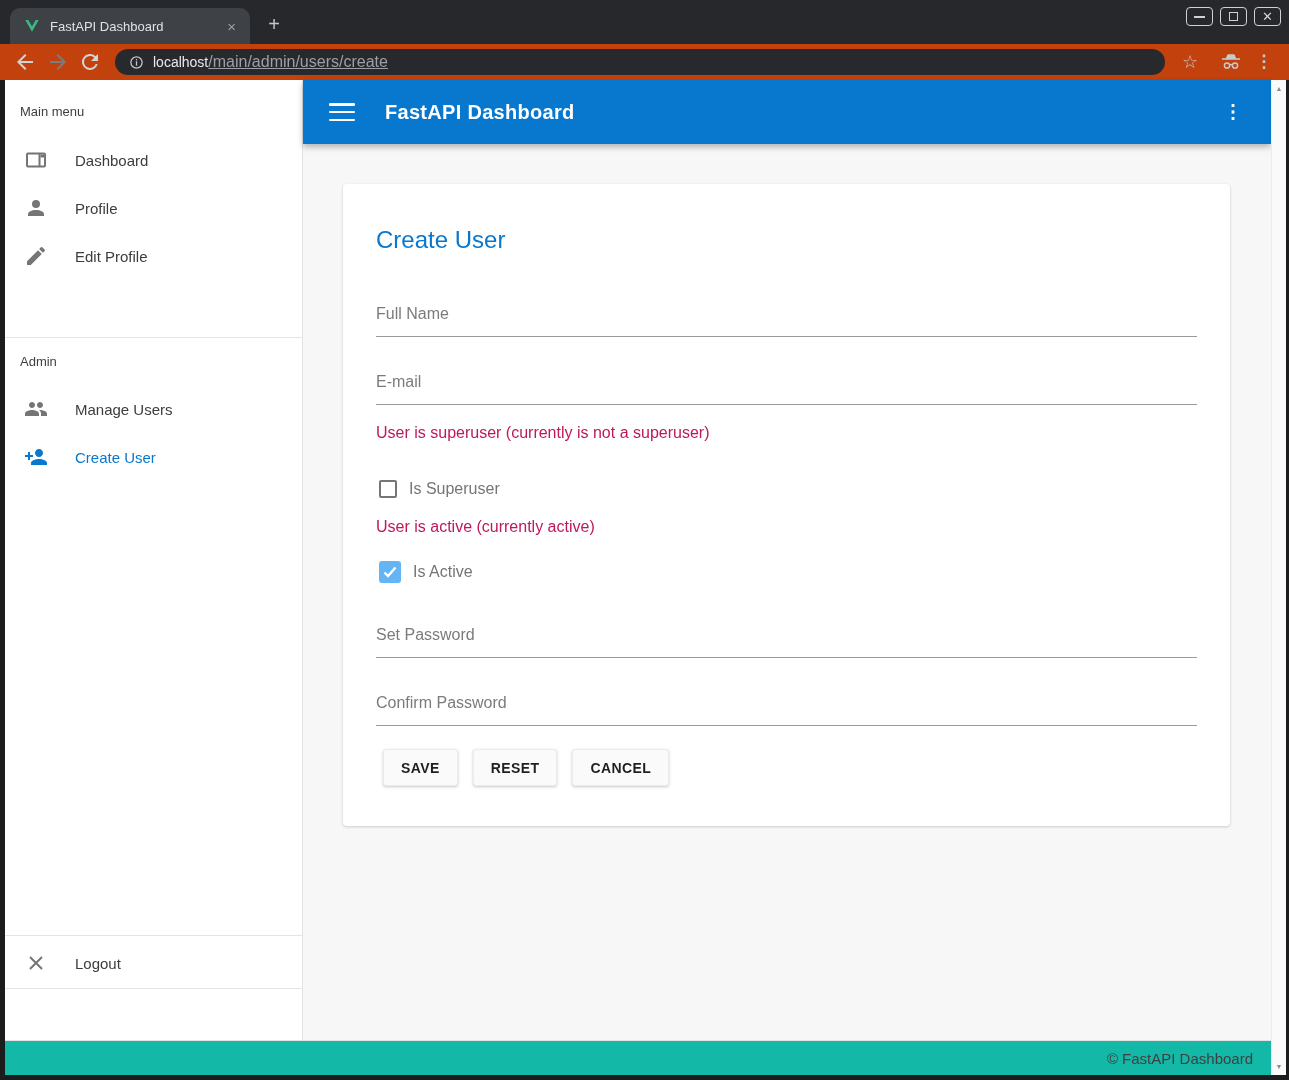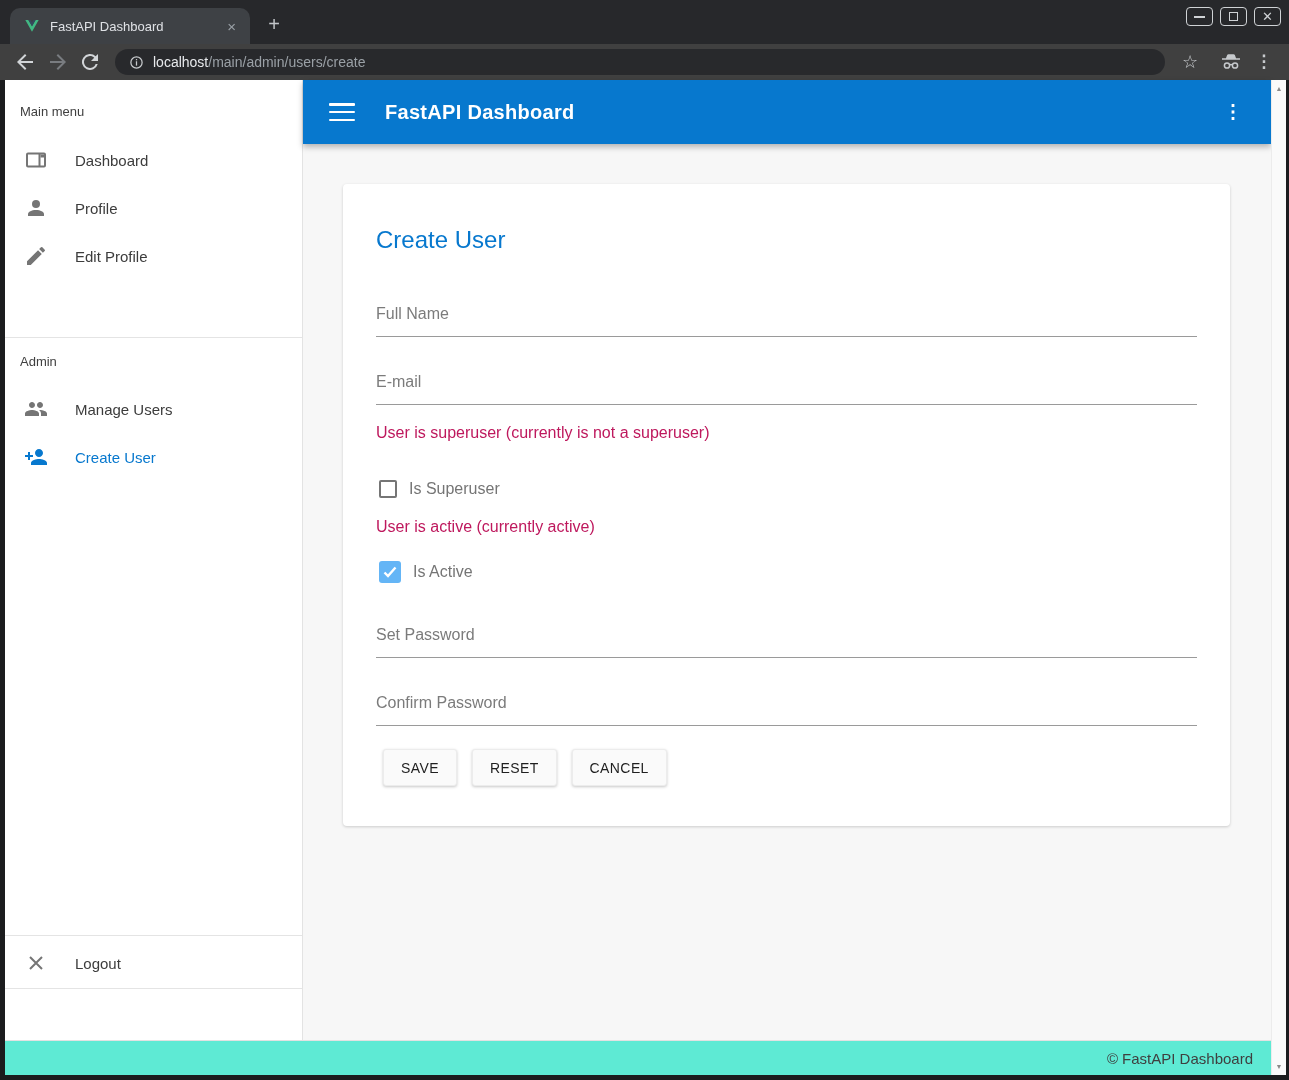--- a/index.html
+++ b/index.html
@@ -24,30 +24,30 @@
   .new-tab { position:absolute; left:262px; top:14px; color:#c2c5c9; font-size:20px; line-height:20px; width:24px; text-align:center; }
   .window-controls { position:absolute; right:8px; top:7px; display:flex; gap:7px; }
   .winbtn {
     width:27px; height:19px; border:1.5px solid #cfd2d5; border-radius:4px;
     display:flex; align-items:center; justify-content:center; color:#cfd2d5;
   }
   .winbtn .bar { width:11px; height:2px; background:#cfd2d5; }
   .winbtn .sq { width:9px; height:9px; border:1.5px solid #cfd2d5; }
   .winbtn.close { font-size:13px; line-height:13px; }
 
-  .toolbar { position:absolute; left:0; top:44px; width:1289px; height:36px; background:#404040; }
+  .toolbar { position:absolute; left:0; top:44px; width:1289px; height:36px; background:#c2410c; }
   .nav-ico { position:absolute; top:6px; width:24px; height:24px; }
   .url-pill {
     position:absolute; left:115px; top:5px; width:1050px; height:26px;
     background:#28292c; border-radius:13px;
     display:flex; align-items:center; padding:0 14px; 
   }
   .url-pill svg { width:15px; height:15px; margin-right:9px; flex:0 0 15px; }
   .url-host { color:#e8eaed; font-size:14px; }
-  .url-path { color:#9aa0a6; font-size:14px; }
+  .url-path { color:#9aa0a6; font-size:16px;text-decoration:underline; }
   .tb-right { position:absolute; top:6px; width:24px; height:24px; text-align:center; }
   .star-glyph { color:#c7cacd; font-size:18px; line-height:24px; }
   .kebab-glyph { color:#c7cacd; font-size:17px; line-height:24px; font-weight:bold; }
 
   
   .page-bg { position:absolute; left:5px; top:80px; width:1281px; height:995px; background:#f7f7f7; }
 
   
   .sidebar {
     position:absolute; left:5px; top:80px; width:298px; height:960px;
@@ -89,28 +89,28 @@
   .cbox {
     width:18px; height:18px; border:2px solid #757575; border-radius:2px; background:#fff;
   }
   .cbox.checked { border:none; width:22px; height:22px; background:#64b5f6; border-radius:3px;
     display:flex; align-items:center; justify-content:center; }
   .cbrow .cblabel { margin-left:12px; font-size:16px; color:#757575; }
   .btnrow { position:absolute; left:40px; top:565px; display:flex; gap:15px; }
   .btn {
     height:37px; padding:0 17px; background:#fafafa; border:1px solid #ececec; border-radius:3px;
     box-shadow:0 1px 3px rgba(0,0,0,0.22);
-    font-family:"Liberation Sans", sans-serif; font-size:14px; font-weight:normal;
+    font-family:"Liberation Sans", sans-serif; font-size:14px; font-weight:bold;
     color:#1f1f1f; letter-spacing:0.4px; display:flex; align-items:center;
   }
 
   
   .footer {
     position:absolute; left:5px; top:1040px; width:1266px; height:35px;
-    background:#5eead4; border-top:1px solid #e2e2e2;
+    background:#14b8a6; border-top:1px solid #e2e2e2;
     display:flex; align-items:center; justify-content:flex-end; padding-right:18px;
     font-size:15px; color:#3f3f3f;text-align:right;
   }
 
   
   .scrollbar {
     position:absolute; left:1271px; top:80px; width:15px; height:995px;
     background:#fafafa; border-left:1px solid #ececec;
   }
   .scroll-arrow { position:absolute; left:0; width:100%; text-align:center; color:#8a8a8a; font-size:7px; }

